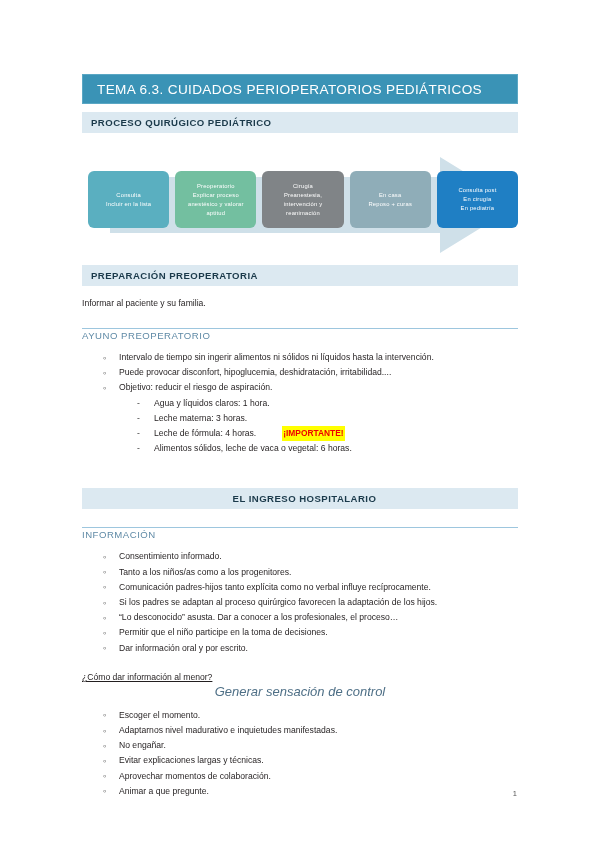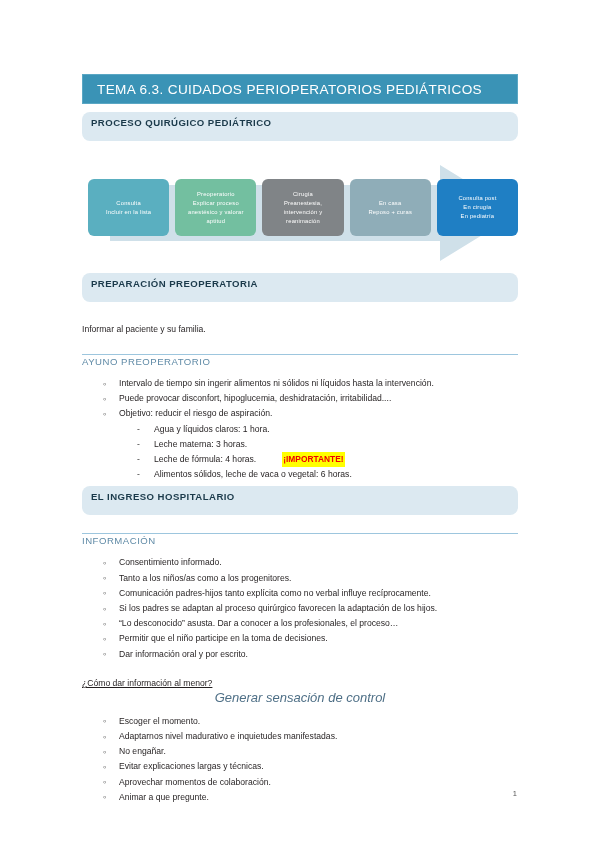--- a/index.html
+++ b/index.html
@@ -48,26 +48,25 @@
 
   
   .section-band {
     background: #dce9f1;
     color: #1b3a4b;
     font-size: 9.6px;
     font-weight: bold;
     letter-spacing: 0.45px;
     padding: 6px 0 6px 9px;
     box-sizing: border-box;
-    height: 29px;
+    height: 21px;
     line-height: 10px;
     margin-top: 8px;
-    border-radius: 8px;
-  }
-  .band-ingreso { margin-top: 4px; }
+  }
+  .band-ingreso { margin-top: 32px; text-align: center; }
 
   
   .diagram {
     position: relative;
     height: 108px;
     margin-top: 16px;
   }
   .arrow-shape {
     position: absolute;
     left: 28px;
@@ -108,21 +107,21 @@
     font-size: 9.6px;
     letter-spacing: 0.5px;
     padding-top: 1px;
     margin-top: 18px;
   }
 
   
   .para {
     font-size: 8.6px;
     line-height: 13px;
-    margin-top: 21px;
+    margin-top: 11px;
     color: #231f20;
   }
   .para-underline {
     text-decoration: underline;
     margin-top: 15px;
   }
   .para-italic-center {
     text-align: center;
     font-style: italic;
     color: #4e6f86;

